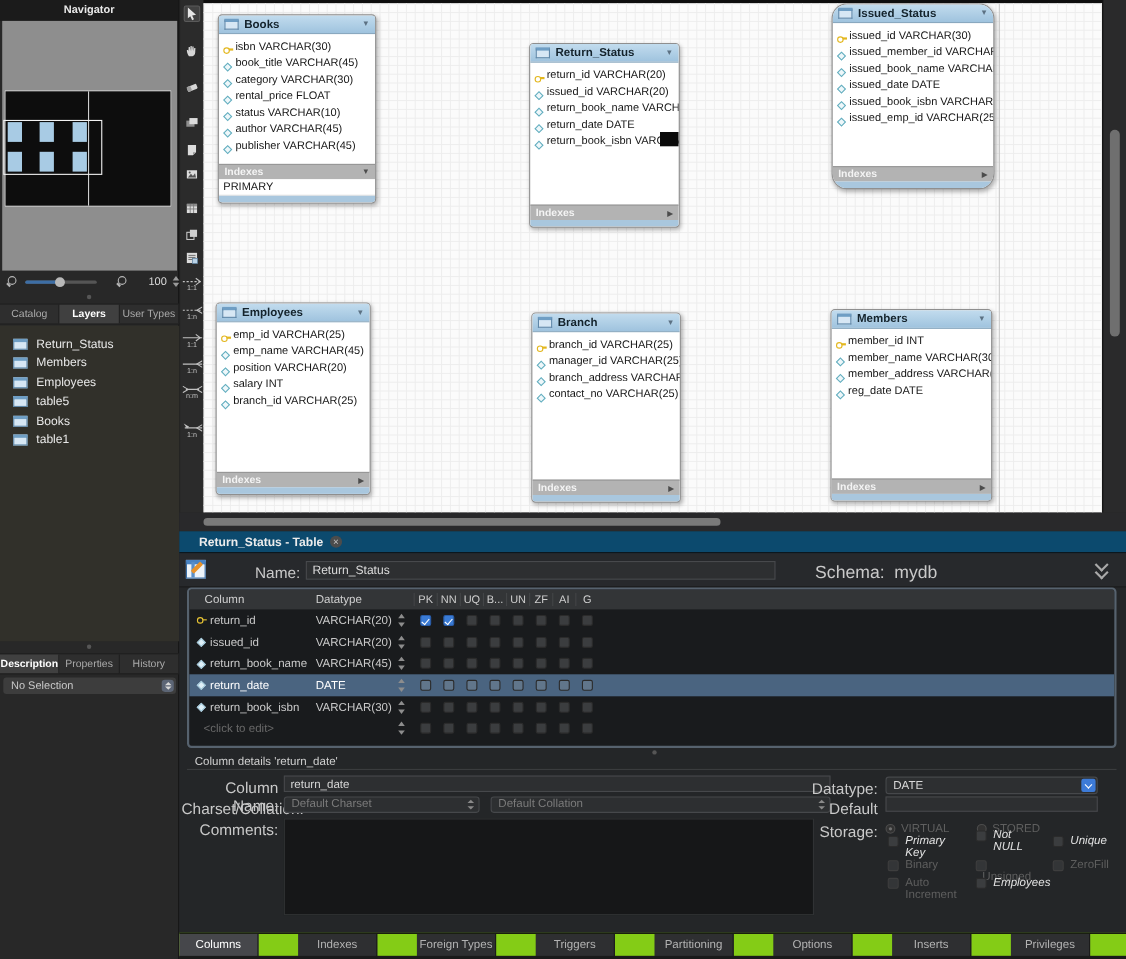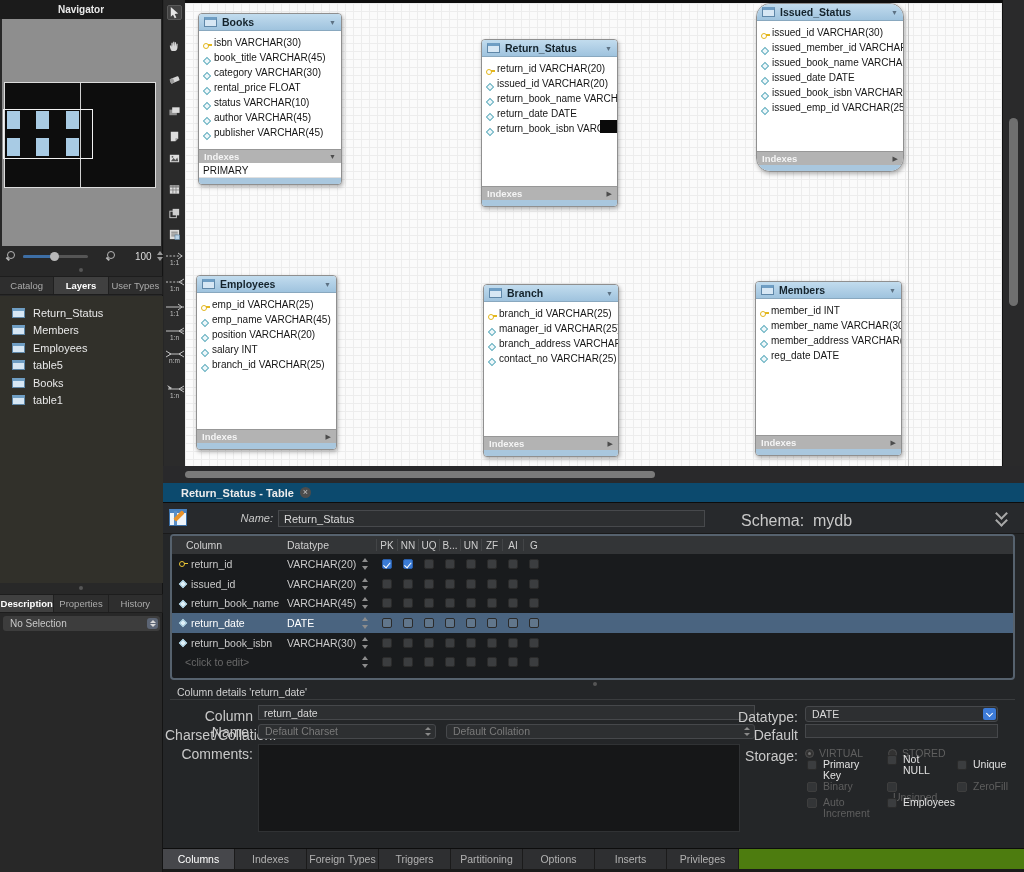--- a/index.html
+++ b/index.html
@@ -80,21 +80,21 @@
   
   #bottom { position:absolute; left:163px; top:483px; width:861px; height:389px; background:#242628; }
   .tabbar { height:20px; background:#0c4a6e; border-bottom:1px solid #0c0c0c; display:flex; align-items:center; }
   .etab { display:flex; align-items:center; padding:0 9px 0 18px; height:20px; }
   .etab .t { color:#ececec; font-size:11px; font-weight:bold; }
   .etab .x { margin-left:6px; width:11px; height:11px; border-radius:50%; background:#4c4c4c; color:#c4c4c4; font-size:9px; line-height:11px; text-align:center; }
   .namerow { position:relative; height:31px; background:#27292c; border-bottom:1px solid #1a1a1a; }
   .edit-ico { position:absolute; left:6px; top:6px; width:18px; height:17px; background:#eef4fa; border:1px solid #3a6ea5; border-top:4px solid #4a84c4; }
   .edit-ico::before { content:""; position:absolute; left:4px; top:-2px; width:3px; height:14px; background:#5a8fc8; }
   .edit-ico::after { content:""; position:absolute; left:3px; top:1px; width:12px; height:4px; background:#e8922a; transform:rotate(-45deg); border-radius:1px; }
-  .nm-label { position:absolute; left:62px; top:9px; width:48px; text-align:right; color:#c9c9c9; font-size:11px;font-style:italic; }
+  .nm-label { position:absolute; left:62px; top:9px; width:48px; text-align:right; color:#c9c9c9; font-size:14px; }
   .nm-input { position:absolute; left:115px; top:7px; width:427px; height:17px; background:#2d2f31; border:1px solid #47494c; color:#dadada; font-size:11px; padding:0 5px; }
   .schema { position:absolute; left:578px; top:9px; color:#c9c9c9; font-size:16px; }
   .chev2 { position:absolute; right:14px; top:6px; width:14px; height:18px; }
   .chev2 i { position:absolute; left:1px; width:9px; height:9px; border-right:2.5px solid #a9a9a9; border-bottom:2.5px solid #a9a9a9; transform:rotate(45deg); }
   .chev2 i:nth-child(1){ top:0; } .chev2 i:nth-child(2){ top:7px; }
 
   #grid { position:absolute; left:7px; top:51px; width:845px; height:146px; background:#191b1d; border:2px solid #56626e; border-radius:4px; overflow:hidden; }
   .g-head { display:flex; height:18px; background:#333537; align-items:center; font-size:10.5px; color:#cfcfcf; }
   .g-row { display:flex; height:19.7px; align-items:center; font-size:10.5px; color:#c9c9c9; }
   .g-row.sel { background:#4a6480; color:#ffffff; }
@@ -131,24 +131,24 @@
   .dt-dd { position:absolute; background:#2d2f31; border:1px solid #46484b; border-radius:3px; color:#dadada; font-size:10.5px; height:16px; line-height:14px; padding-left:6px; }
   .dt-dd .blue { position:absolute; right:1px; top:1px; width:13px; height:12px; background:#3d7bd8; border-radius:2px; }
   .dt-dd .blue::after { content:""; position:absolute; left:3.5px; top:3px; width:4px; height:4px; border-right:1.5px solid #fff; border-bottom:1.5px solid #fff; transform:rotate(45deg); }
   .radio { position:absolute; display:flex; align-items:center; }
   .radio .rc { width:9px; height:9px; border-radius:50%; border:1px solid #4c4c4c; background:#323232; position:relative; }
   .radio.on .rc::after { content:""; position:absolute; left:2px; top:2px; width:3px; height:3px; border-radius:50%; background:#6e6e6e; }
   .radio .rl { margin-left:5px; font-size:10.5px; color:#5f5f5f; }
   .flag { position:absolute; display:flex; align-items:flex-start; }
   .flag .cb { flex:0 0 10px; margin-top:1px; }
   .flag .fl { margin-left:6px; font-size:10.5px; line-height:11px; max-width:44px; }
-  .flag.en .fl { color:#e2e2e2; } .flag.dis .fl { color:#5e5e5e; }
+  .flag.en .fl { color:#e2e2e2;font-style:italic; } .flag.dis .fl { color:#5e5e5e; }
   .flag.dis .cb { background:#333537; border-color:#3e3e3e; }
 
-  .bottombar { position:absolute; left:0; top:365px; width:861px; height:21px; background:#4d7c0f; border-top:1px solid #0d0d0d; display:flex; }
+  .bottombar { position:absolute; left:0; top:365px; width:861px; height:21px; background:#84cc16; border-top:1px solid #0d0d0d; display:flex;gap:36px; }
   .btab { width:72px; height:21px; background:#2e2f31; border-right:1px solid #1b1b1b; color:#b2b2b2; font-size:10.5px; text-align:center; line-height:21px; white-space:nowrap; overflow:hidden; }
   .btab.active { background:#46474b; color:#ffffff; }
   .bstrip { position:absolute; left:0; top:386px; width:861px; height:3px; background:#1a1a1a; }
 </style>
 </head>
 <body>
 
 <div id="root">
 
   <div id="sidebar">

